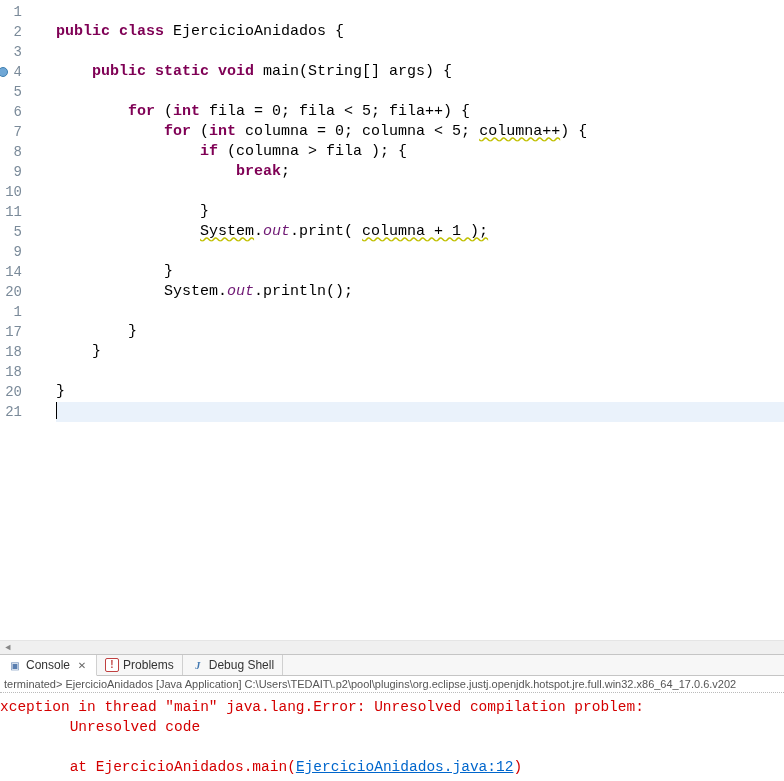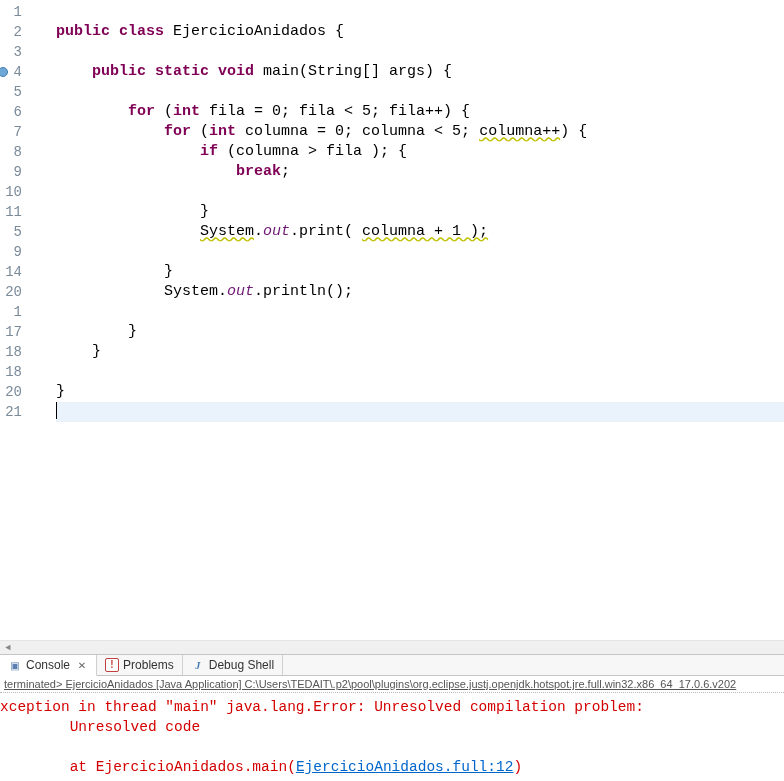--- a/index.html
+++ b/index.html
@@ -122,21 +122,20 @@
     font-size: 10px;
   }
   .console-header {
     font-family: "Segoe UI", Tahoma, sans-serif;
     font-size: 11px;
     color: #555;
     padding: 2px 4px;
     white-space: nowrap;
     overflow: hidden;
     border-bottom: 1px dotted #bbb;
-    text-decoration: underline;
   }
   .console-output {
     font-family: Consolas, 'Courier New', monospace;
     font-size: 14.5px;
     padding: 4px 0 4px 0;
     white-space: pre;
     line-height: 20px;
   }
   .err { color: #d40000; }
   .link { color: #0066cc; text-decoration: underline; }
@@ -199,13 +198,13 @@
     <span class="icon-box" style="color:#4077b0;font-family:serif;font-style:italic;font-weight:bold;">J</span>
     <span>Debug Shell</span>
   </div>
 </div>
 
 <div class="console-header">terminated&gt; EjercicioAnidados [Java Application] C:\Users\TEDAIT\.p2\pool\plugins\org.eclipse.justj.openjdk.hotspot.jre.full.win32.x86_64_17.0.6.v202</div>
 
 <div class="console-output"><span class="err">xception in thread "main" java.lang.Error: Unresolved compilation problem: </span>
 <span class="err">	Unresolved code</span>
 <span></span>
-<span class="err">	at EjercicioAnidados.main(</span><span class="link">EjercicioAnidados.full:12</span><span class="err">)</span></div>
+<span class="err">	at EjercicioAnidados.main(</span><span class="link">EjercicioAnidados.java:12</span><span class="err">)</span></div>
 
 </body></html>

